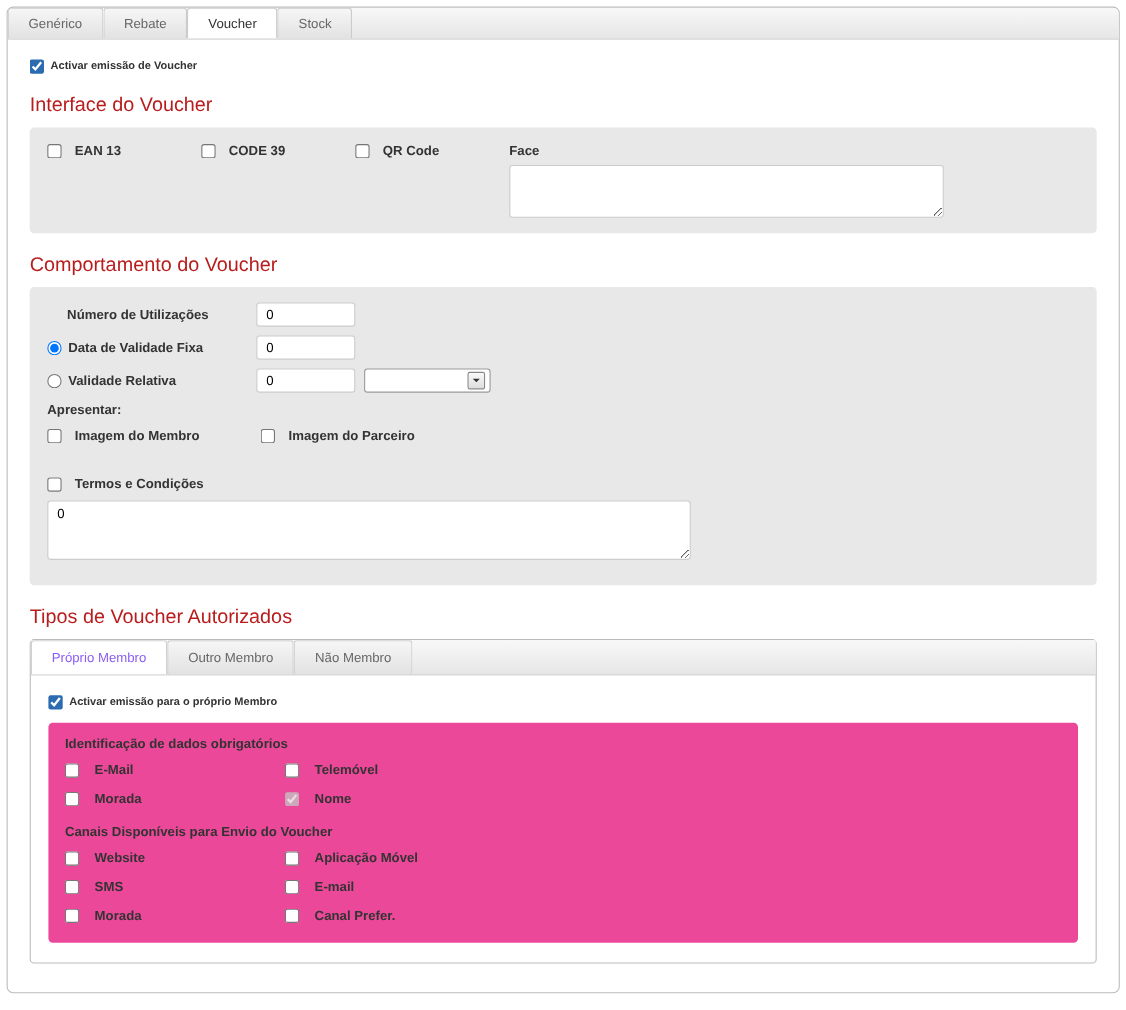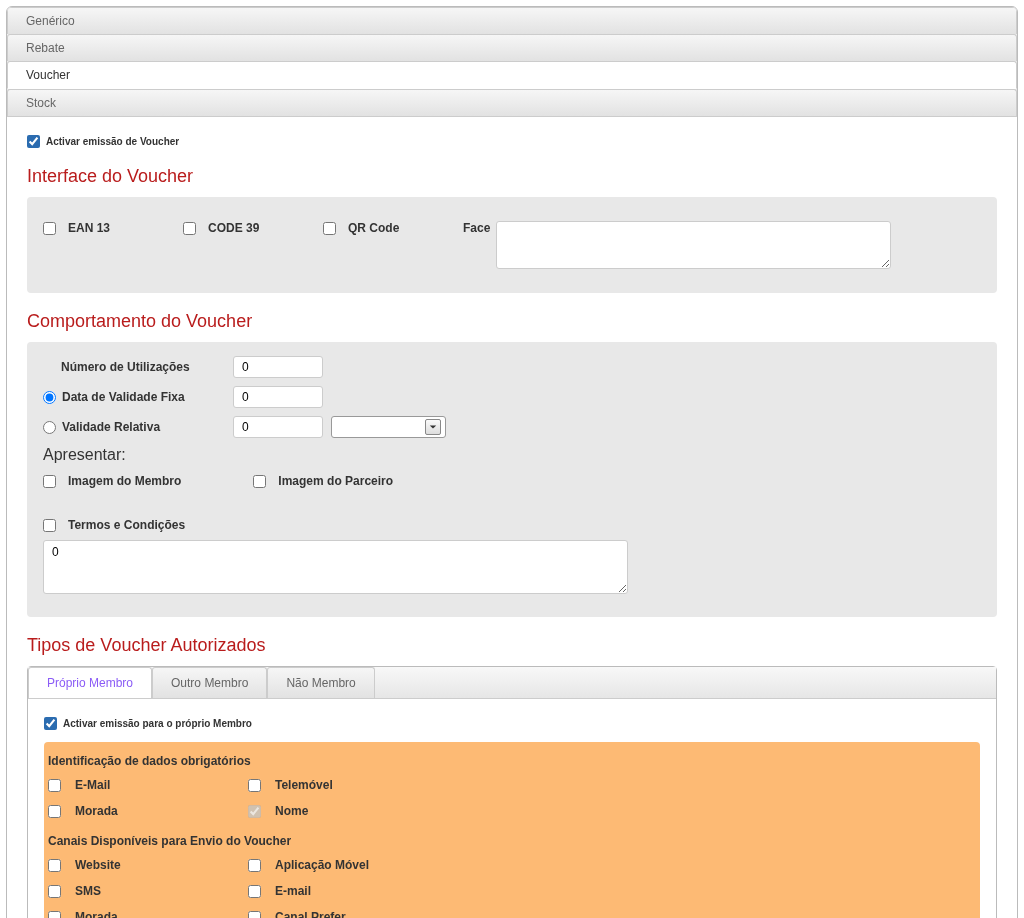--- a/index.html
+++ b/index.html
@@ -15,21 +15,20 @@
   border: 1px solid #bbb;
   border-radius: 6px;
   background: #fff;
   overflow: hidden;
 }
 .tabstrip {
   display: flex;
   background: linear-gradient(#f8f8f8, #e6e6e6);
   border-bottom: 1px solid #ccc;
   padding: 0;
-  flex-direction: column;
 }
 .tab {
   padding: 6px 18px;
   border: 1px solid #ccc;
   border-bottom: none;
   background: linear-gradient(#f6f6f6, #e2e2e2);
   color: #666;
   cursor: pointer;
   font-size: 12px;
   border-top-left-radius: 3px;
@@ -55,26 +54,26 @@
 .chk-label { font-weight: bold; font-size: 10px; }
 .section-title {
   color: #b91c1c;
   font-weight: normal;
   font-size: 18px;
   margin: 18px 0 10px 0;
 }
 .panel {
   background: #e8e8e8;
   border-radius: 4px;
-  padding: 24px 16px;
+  padding: 14px 16px;
 }
 .iface-row { display: flex; align-items: flex-start; gap: 40px; }
 .iface-col { display: flex; align-items: center; gap: 6px; min-width: 100px; }
 .iface-label { font-weight: bold; font-size: 12px; }
-.face-col { display: flex; gap: 6px; flex: 1; }
+.face-col { display: flex; flex-direction: column; gap: 6px; flex: 1; }
 .face-text {
   width: 395px; height: 48px; resize: both;
   border: 1px solid #ccc; border-radius: 3px; background: #fff;
   padding: 4px; font-family: inherit; font-size: 12px;
 }
 .behav { padding: 14px 16px 20px 16px; }
 .field-row { display: flex; align-items: center; margin-bottom: 8px; }
 .field-label { width: 190px; font-weight: bold; font-size: 12px; display: flex; align-items: center; gap: 6px; }
 .radio { width: 13px; height: 13px; }
 .num-input {
@@ -88,22 +87,22 @@
   background: #fff;
   display: inline-flex; align-items: center; justify-content: flex-end;
   padding-right: 4px;
 }
 .sel-btn {
   width: 16px; height: 16px; border: 1px solid #888; border-radius: 2px;
   background: linear-gradient(#fafafa,#ddd);
   display: flex; align-items: center; justify-content: center;
 }
 .sel-btn svg { width: 8px; height: 8px; }
-.sub-title { font-weight: normal; font-size: 16px; margin: 8px 0 10px 0; }
-.img-row { display: flex; gap: 72px; margin-bottom: 30px; }
+.sub-title { font-weight: bold; font-size: 12px; margin: 8px 0 10px 0; }
+.img-row { display: flex; gap: 56px; margin-bottom: 30px; }
 .terms-text {
   width: 585px; height: 54px; resize: both;
   border: 1px solid #ccc; border-radius: 3px; background: #fff;
   padding: 4px 8px; font-size: 12px; font-family: inherit;
   margin-top: 4px;
 }
 .inner-window {
   border: 1px solid #bbb;
   border-radius: 4px;
   margin-top: 8px;
@@ -122,23 +121,23 @@
   cursor: pointer;
   font-size: 12px;
   border-top-left-radius: 3px;
   border-top-right-radius: 3px;
 }
 .inner-tab.active {
   background: #fff; color: #8b5cf6;
 }
 .inner-content { padding: 18px 16px; }
 .gray-box {
-  background: #fdba74;
+  background: #ec4899;
   border-radius: 4px;
-  padding: 12px 14px 18px 4px;
+  padding: 12px 14px 18px 15px;
   margin-top: 12px;
 }
 .group-title { font-weight: bold; font-size: 12px; margin-bottom: 10px; }
 .grid2 { display: grid; grid-template-columns: 200px 200px; row-gap: 12px; }
 .cell { display: flex; align-items: center; gap: 8px; }
 .cell-label { font-weight: bold; font-size: 12px; }
 </style>
 </head>
 <body>
 

